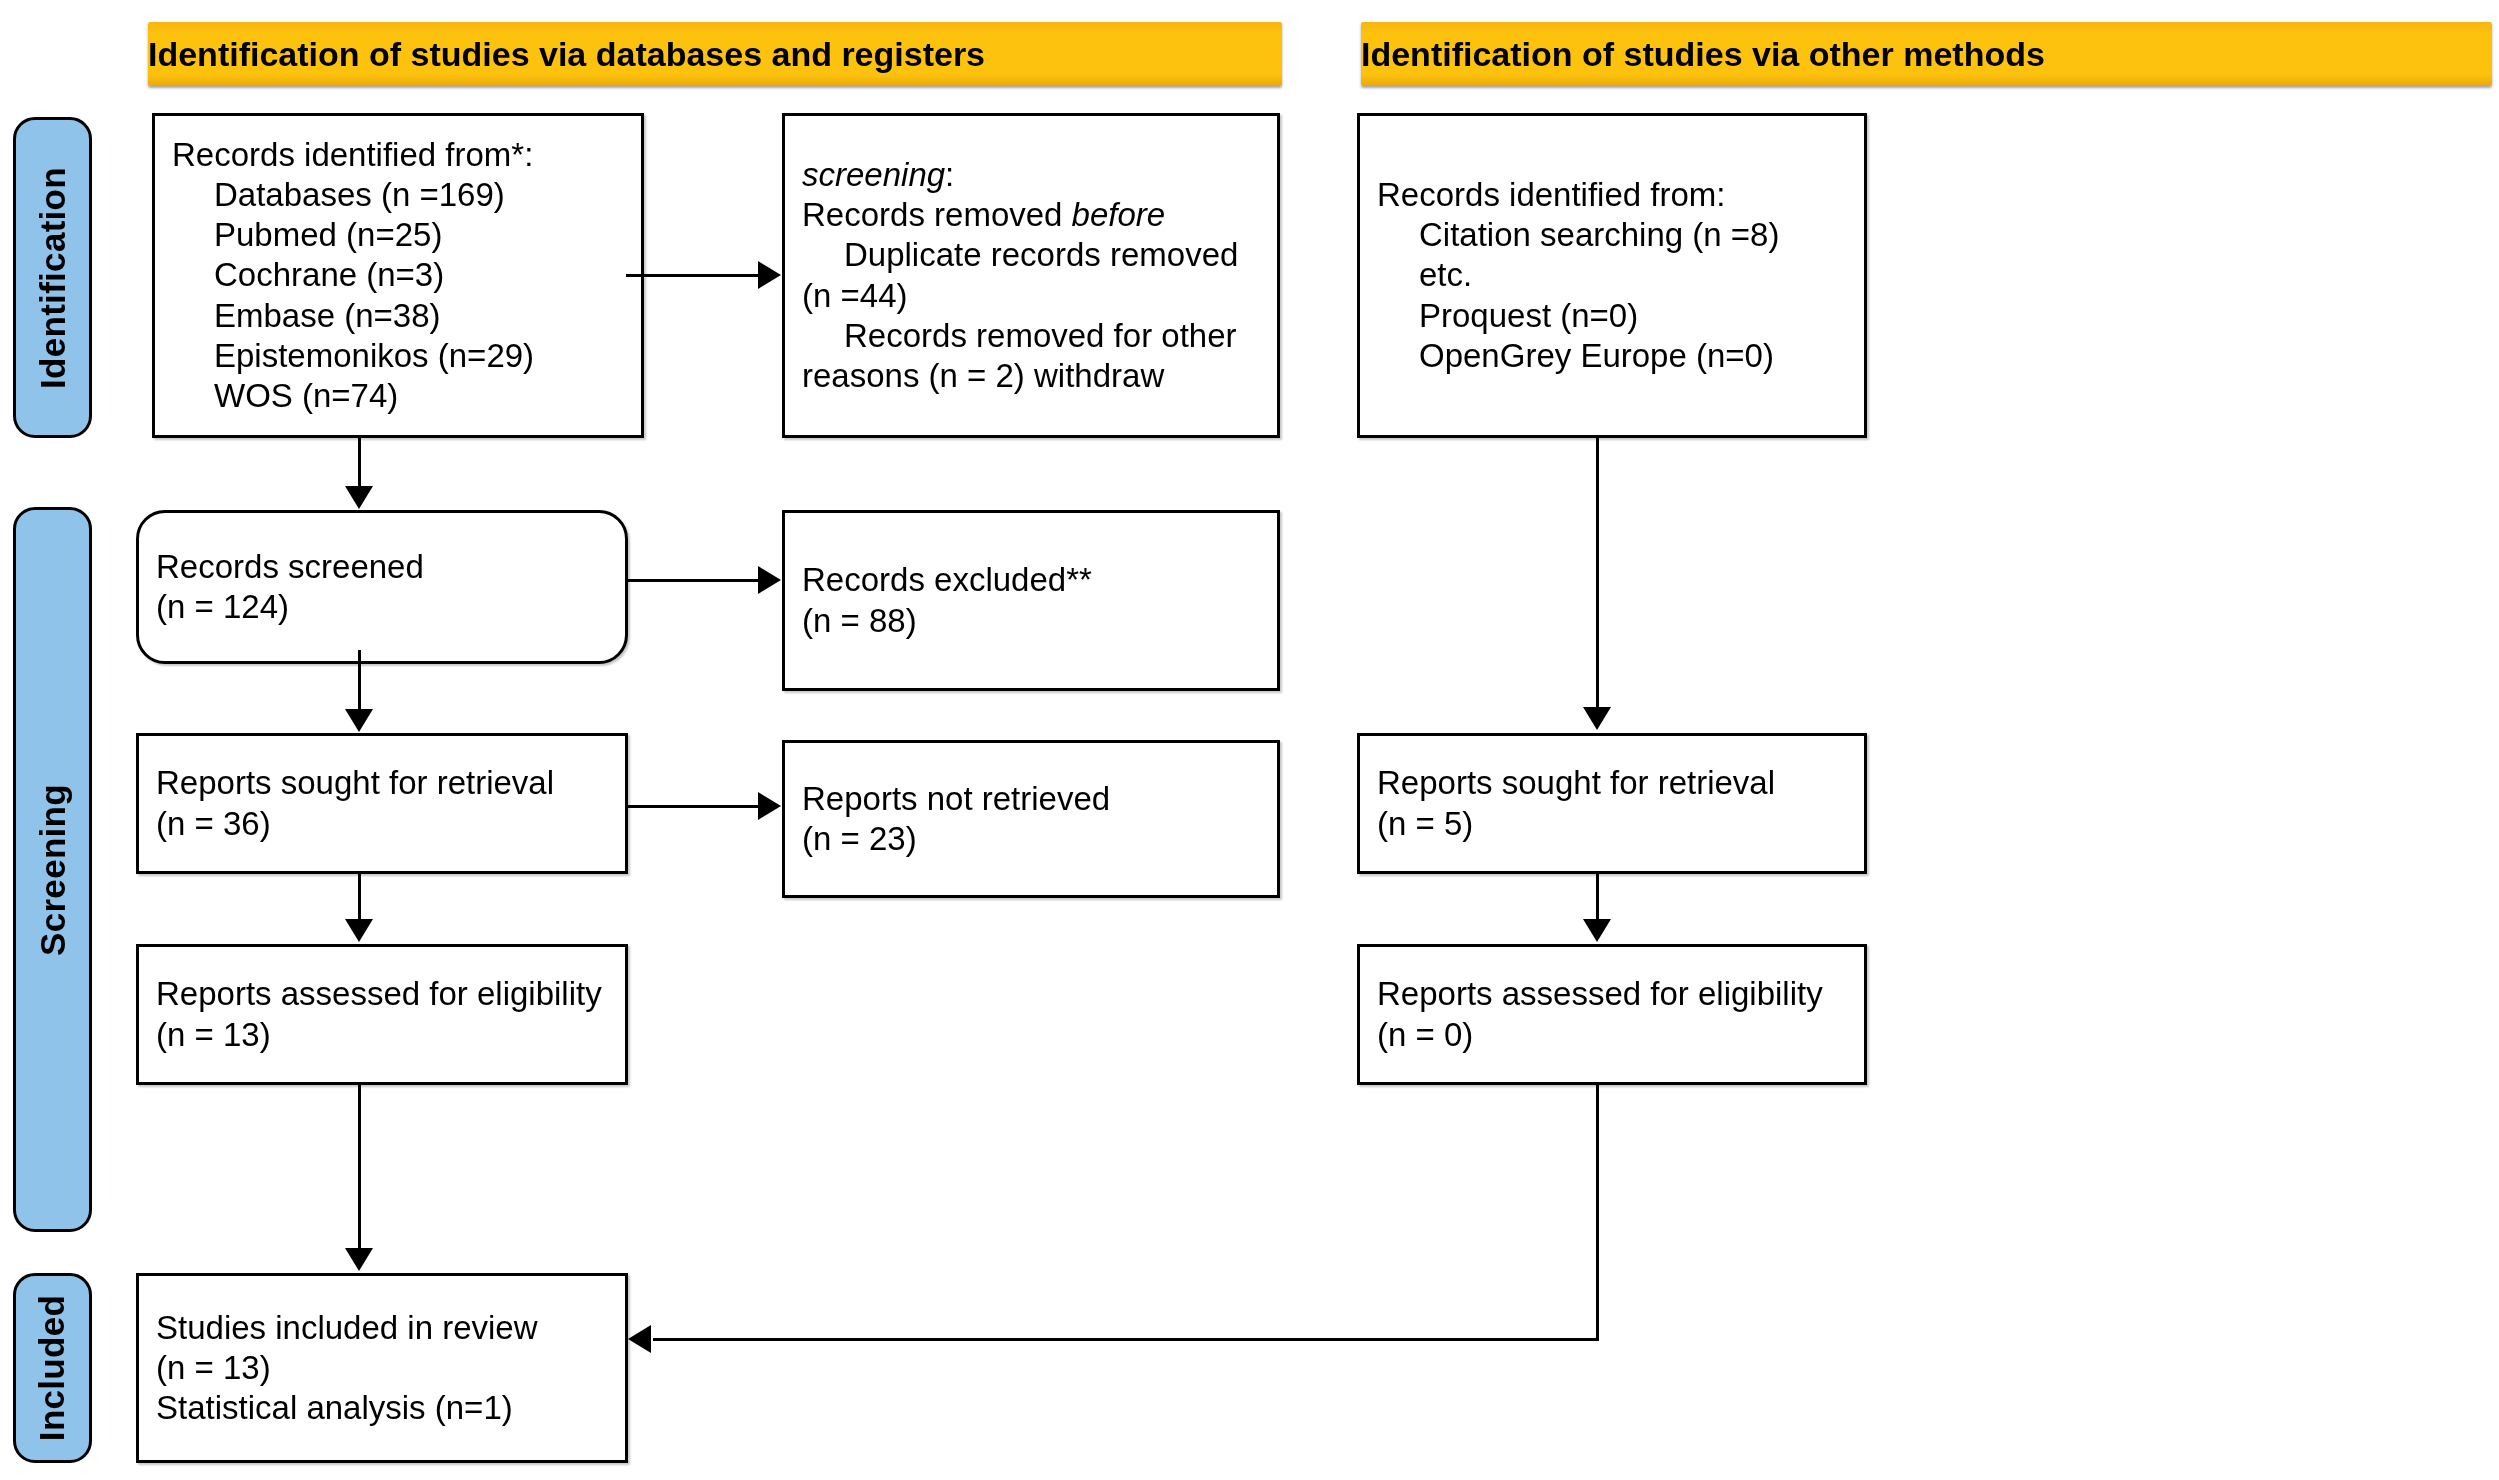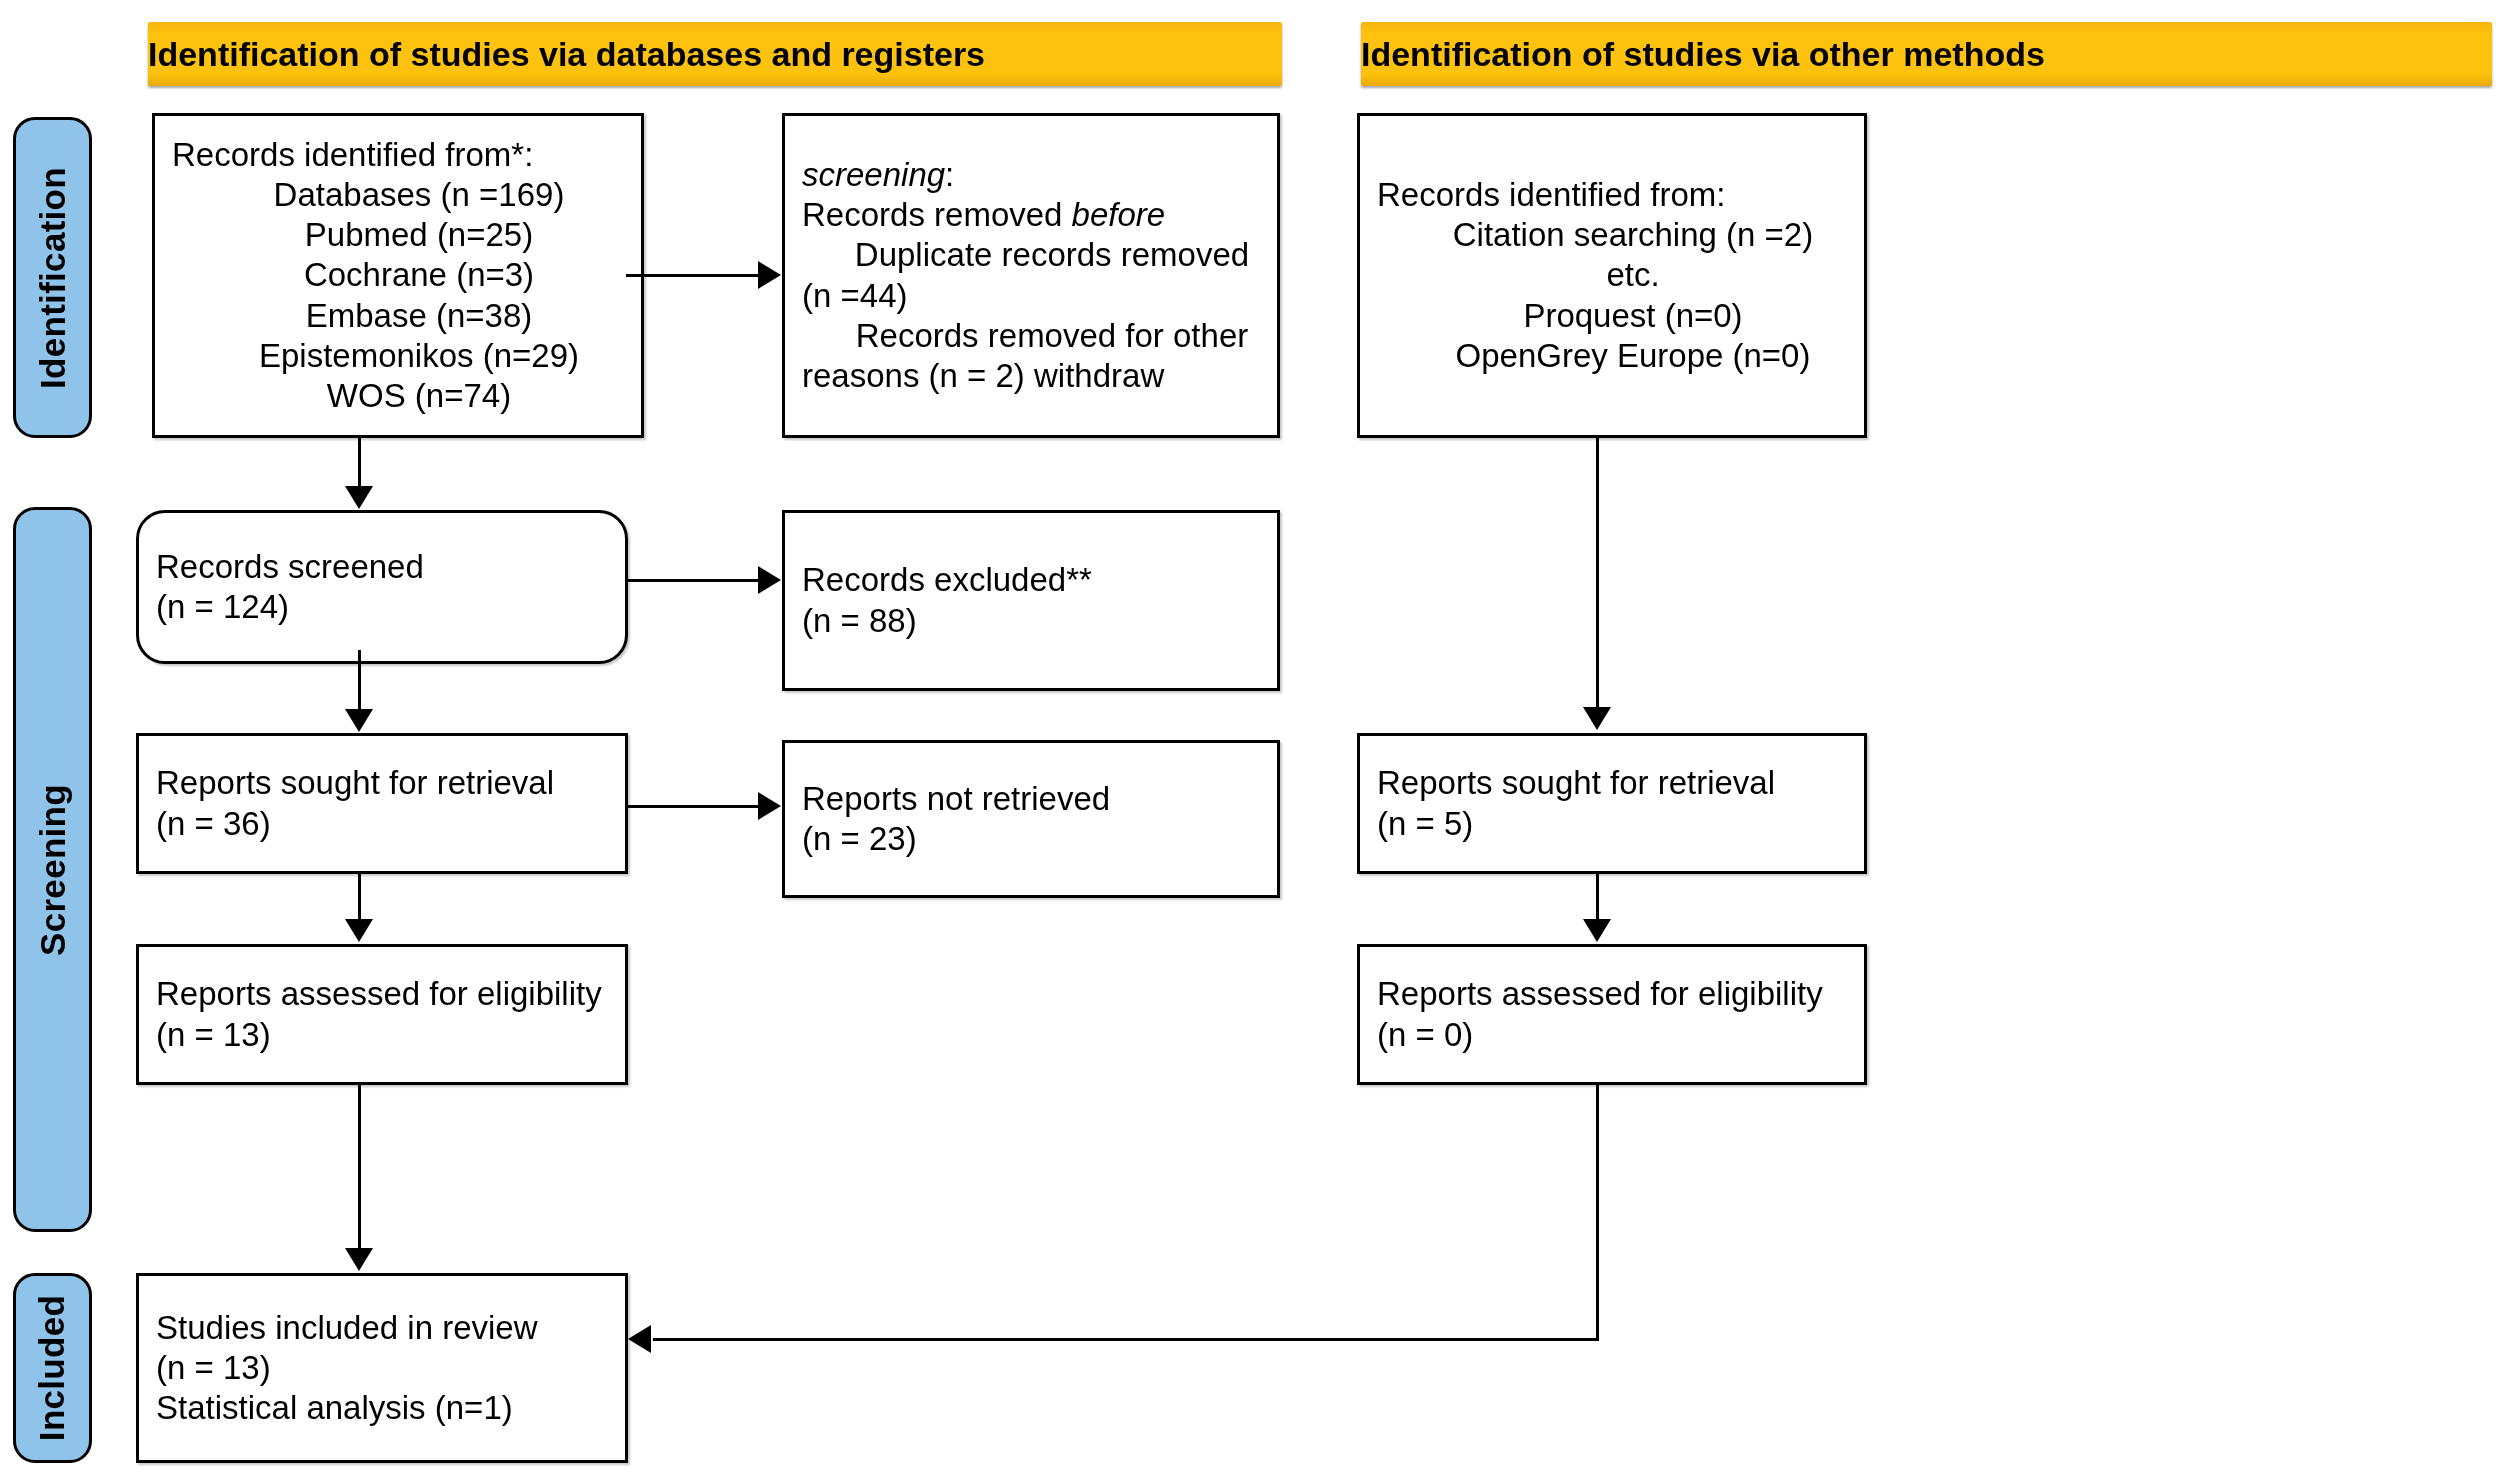--- a/index.html
+++ b/index.html
@@ -76,21 +76,20 @@
     line-height: 1.22;
     color: #000000;
     width: 100%;
   }
   .box .line {
     display: block;
     white-space: nowrap;
   }
   .box .indent {
     padding-left: 42px;
-    text-align: center;
   }
   .box .ital {
     font-style: italic;
   }
 
   
   .conn {
     position: absolute;
     background: #000000;
   }
@@ -162,21 +161,21 @@
       <span class="line indent">Duplicate records removed</span>
       <span class="line">(n =44)</span>
       <span class="line indent">Records removed for other</span>
       <span class="line">reasons (n = 2) withdraw</span>
     </div>
   </div>
 
   <div class="box" style="left:1357px; top:113px; width:510px; height:325px;">
     <div class="box-text">
       <span class="line">Records identified from:</span>
-      <span class="line indent">Citation searching (n =2)</span>
+      <span class="line indent">Citation searching (n =8)</span>
       <span class="line indent">etc.</span>
       <span class="line indent">Proquest (n=0)</span>
       <span class="line indent">OpenGrey Europe (n=0)</span>
     </div>
   </div>
 
   <div class="box" style="left:136px; top:510px; width:492px; height:154px;border-radius:29px;">
     <div class="box-text">
       <span class="line">Records screened</span>
       <span class="line">(n = 124)</span>

